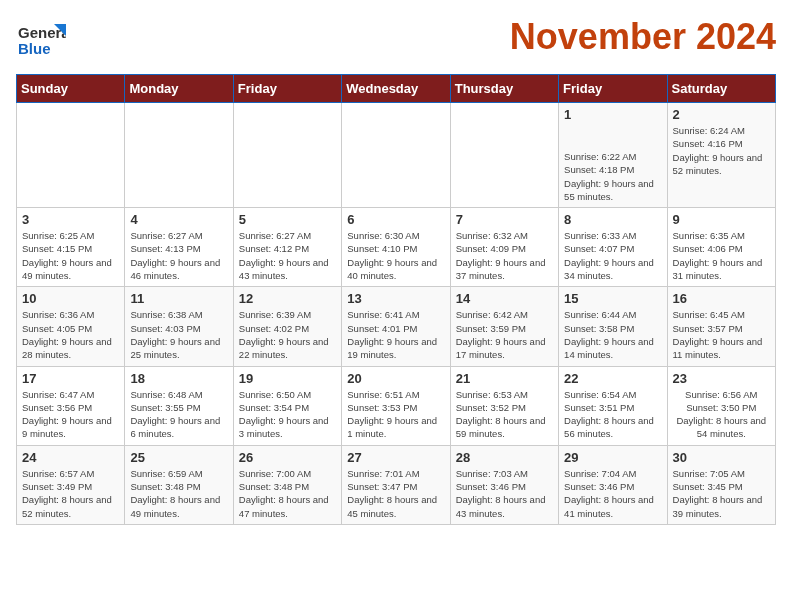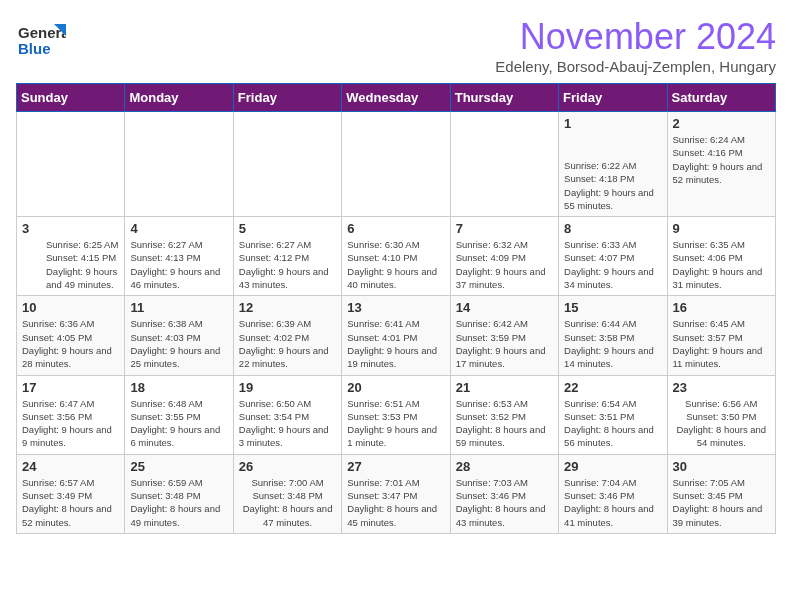--- a/index.html
+++ b/index.html
@@ -18,34 +18,34 @@
     }
     .logo-wrapper {
       display: flex;
       align-items: center;
     }
     .title-area {
       text-align: right;
     }
     .title-area h1 {
       font-size: 36px;
-      font-weight: normal;
-      color: #8b5cf6;
+      font-weight: bold;
+      color: #c2410c;
     }
     .title-area h2 {
       font-size: 15px;
       font-weight: normal;
       color: #555;
     }
     .calendar {
       width: 100%;
       border-collapse: collapse;
     }
     .calendar thead th {
-      background: #701a75;
+      background: #7f1d1d;
       color: #fff;
       font-size: 13px;
       font-weight: bold;
       padding: 6px 4px;
       text-align: left;
       border: 1px solid #1565c0;
     }
     .calendar tbody td {
       vertical-align: top;
       border: 1px solid #ccc;
@@ -79,21 +79,20 @@
 <div class="header-area">
   <div class="logo-wrapper">
     <svg width="50" height="50" viewBox="0 0 50 50">
       <text x="2" y="22" font-size="15" font-weight="bold" fill="#333" font-family="Arial">General</text>
       <text x="2" y="38" font-size="15" font-weight="bold" fill="#1565c0" font-family="Arial">Blue</text>
       <polygon points="38,8 50,8 50,20" fill="#1976d2"></polygon>
     </svg>
   </div>
   <div class="title-area">
     <h1>November 2024</h1>
-    <h2>Edeleny, Borsod-Abauj-Zemplen, Hungary</h2>
   </div>
 </div>
 
 <table class="calendar">
   <thead>
     <tr>
     <th>Sunday</th>
         <th>Monday</th>
         <th>Friday</th>
         <th>Wednesday</th>
@@ -118,21 +117,21 @@
         <td>
           <div class="cell-day">2</div>
           <div class="cell-info" style="white-space: pre-line;">Sunrise: 6:24 AM
 Sunset: 4:16 PM
 Daylight: 9 hours and 52 minutes.</div>
         </td>
       </tr>
       <tr>
         <td>
           <div class="cell-day">3</div>
-          <div class="cell-info" style="white-space: pre-line; margin-left: 24px;">Sunrise: 6:25 AM
+          <div class="cell-info" style="white-space: pre-line;">Sunrise: 6:25 AM
 Sunset: 4:15 PM
 Daylight: 9 hours and 49 minutes.</div>
         </td>
         <td>
           <div class="cell-day">4</div>
           <div class="cell-info" style="white-space: pre-line;">Sunrise: 6:27 AM
 Sunset: 4:13 PM
 Daylight: 9 hours and 46 minutes.</div>
         </td>
         <td>
@@ -262,21 +261,21 @@
 Daylight: 8 hours and 52 minutes.</div>
         </td>
         <td>
           <div class="cell-day">25</div>
           <div class="cell-info" style="white-space: pre-line;">Sunrise: 6:59 AM
 Sunset: 3:48 PM
 Daylight: 8 hours and 49 minutes.</div>
         </td>
         <td>
           <div class="cell-day">26</div>
-          <div class="cell-info" style="white-space: pre-line; text-align: center;">Sunrise: 7:00 AM
+          <div class="cell-info" style="white-space: pre-line;">Sunrise: 7:00 AM
 Sunset: 3:48 PM
 Daylight: 8 hours and 47 minutes.</div>
         </td>
         <td>
           <div class="cell-day">27</div>
           <div class="cell-info" style="white-space: pre-line;">Sunrise: 7:01 AM
 Sunset: 3:47 PM
 Daylight: 8 hours and 45 minutes.</div>
         </td>
         <td>

